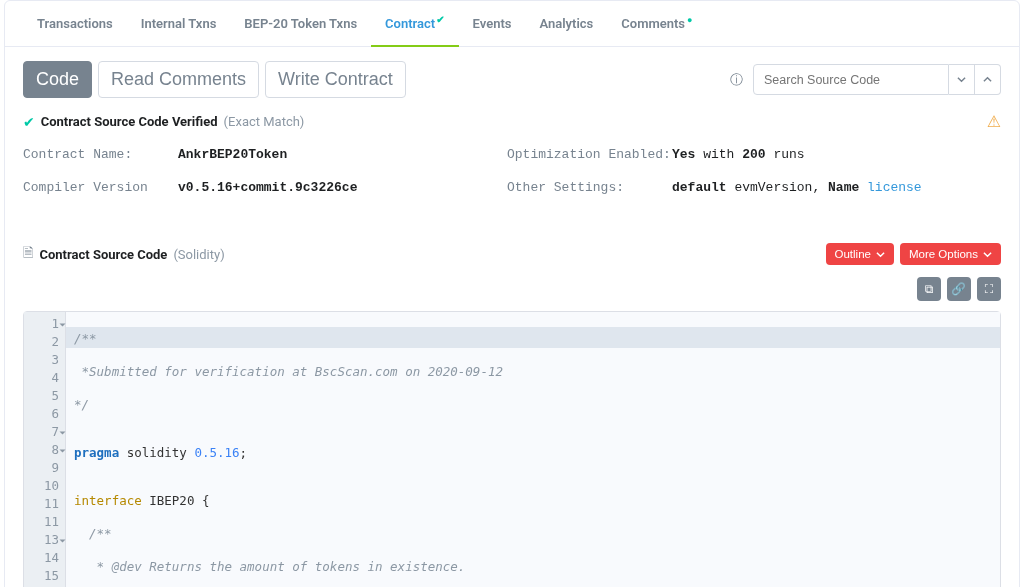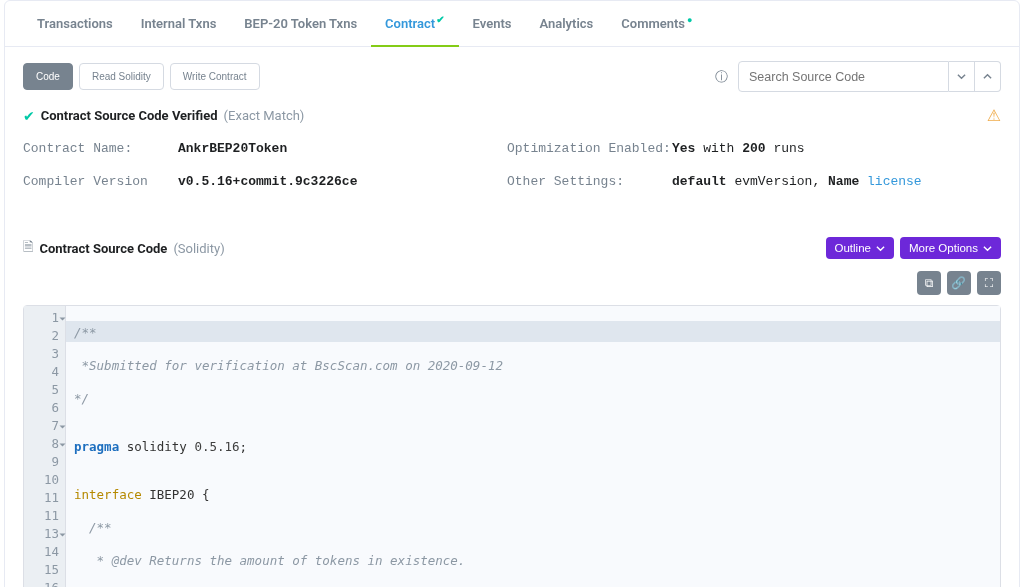--- a/index.html
+++ b/index.html
@@ -29,29 +29,29 @@
 
   
   .toolbar {
     display: flex; justify-content: space-between; align-items: center;
     padding: 14px 18px;
   }
   .btn-group { display: flex; gap: 6px; }
   .btn {
     border: 1px solid #d5dae2; border-radius: 4px;
     background: #fff; color: #77838f;
-    padding: 7px 12px; font-size: 10px; cursor: pointer;
+    padding: 7px 12px; font-size: 18px; cursor: pointer;
   }
   .btn.active { background: #77838f; border-color:#77838f; color: #fff; }
   .right-tools { display: flex; align-items: center; gap: 10px; }
   .help { color:#77838f; cursor:pointer; }
   .search-wrap { display:flex; }
   .search {
     border: 1px solid #d5dae2; border-radius: 4px 0 0 4px;
-    padding: 7px 10px; width: 211px; font-size: 12.5px; color:#77838f;
+    padding: 7px 10px; width: 196px; font-size: 12.5px; color:#77838f;
   }
   .mini {
     border:1px solid #d5dae2; background:#fff; color:#77838f;
     padding:7px 8px; cursor:pointer; border-left:none;
   }
   .mini.mid { border-radius:0; }
   .mini.end { border-radius: 0 4px 4px 0; }
 
   
   .verified-row { padding: 0 18px; display:flex; align-items:center; gap:6px; }
@@ -69,21 +69,21 @@
   .info .val { color:#1e2022; font-weight:700; }
   .info .val .thin { font-weight:400; color:#1e2022; }
   .info a { color:#3498db; text-decoration:none; font-weight:400; }
 
   
   .srcbar { display:flex; align-items:center; padding: 40px 18px 6px; gap:6px; }
   .srcbar .title b { color:#1e2022; }
   .srcbar .paren { color:#8c98a4; }
   .srcbar .spacer { flex:1; }
   .pill {
-    background:#6d28d9; color:#fff; border:none; border-radius:4px;
+    background:#ef4444; color:#fff; border:none; border-radius:4px;
     padding:5px 9px; font-size:11.5px; display:flex; align-items:center; gap:5px; cursor:pointer;
   }
   .icon-row { display:flex; gap:6px; justify-content:flex-end; padding: 6px 18px 6px; }
   .iconbtn {
     background:#77838f; color:#fff; border:none; border-radius:4px;
     width:24px; height:24px; font-size:12px; display:flex; align-items:center; justify-content:center; cursor:pointer;
   }
 
   
   .editor {
@@ -104,21 +104,21 @@
   }
   .code {
     background:#f8fafd; padding: 3px 8px; color:#333; overflow:hidden;
     white-space: pre;
   }
   .code div { line-height:18px; }
   .firstline { background:#dfe6ee; margin: -3px -8px 0; padding:3px 8px 0; }
   .c-comment { color:#8c98a4; font-style:italic; }
   .c-kw { color:#1e6fbf; font-weight:700; }
   .c-iface { color:#b58900; }
-  .c-num { color:#404040; }
+  .c-num { color:#3b82f6; }
   svg.chev { width:9px; height:9px; }
 </style>
 </head>
 <body>
 
 <div class="card">
 
   <div class="tabs">
     <div class="tab">Transactions</div>
     <div class="tab">Internal Txns</div>
@@ -129,21 +129,21 @@
     <div class="tab">Events</div>
     <div class="tab">Analytics</div>
     <div class="tab">
       <span>Comments</span><span class="sup-dot">●</span>
     </div>
   </div>
 
   <div class="toolbar">
     <div class="btn-group">
       <button class="btn active">Code</button>
-      <button class="btn">Read Solidity</button>
+      <button class="btn">Read Comments</button>
       <button class="btn">Write Contract</button>
     </div>
     <div class="right-tools">
       <span class="help">ⓘ</span>
       <div class="search-wrap">
         <input class="search" placeholder="Search Source Code" style="">
         <button class="mini mid">
           <svg class="chev" viewBox="0 0 10 10">
               <path d="M1 3 L5 7 L9 3" fill="none" stroke="currentColor" stroke-width="1.6"></path>
             </svg>

